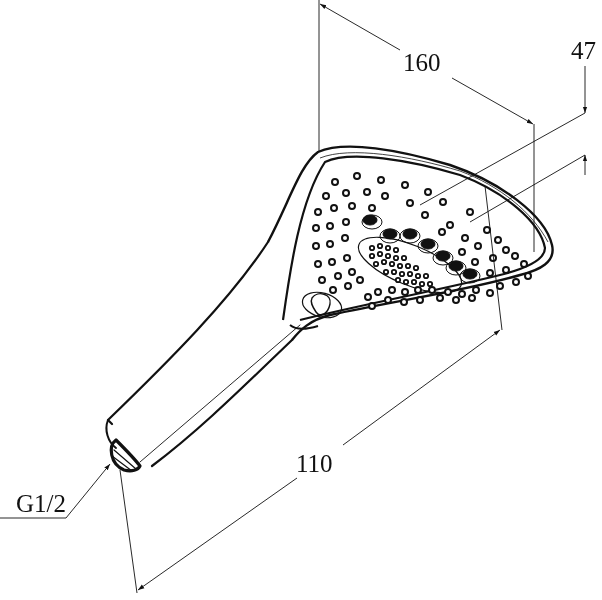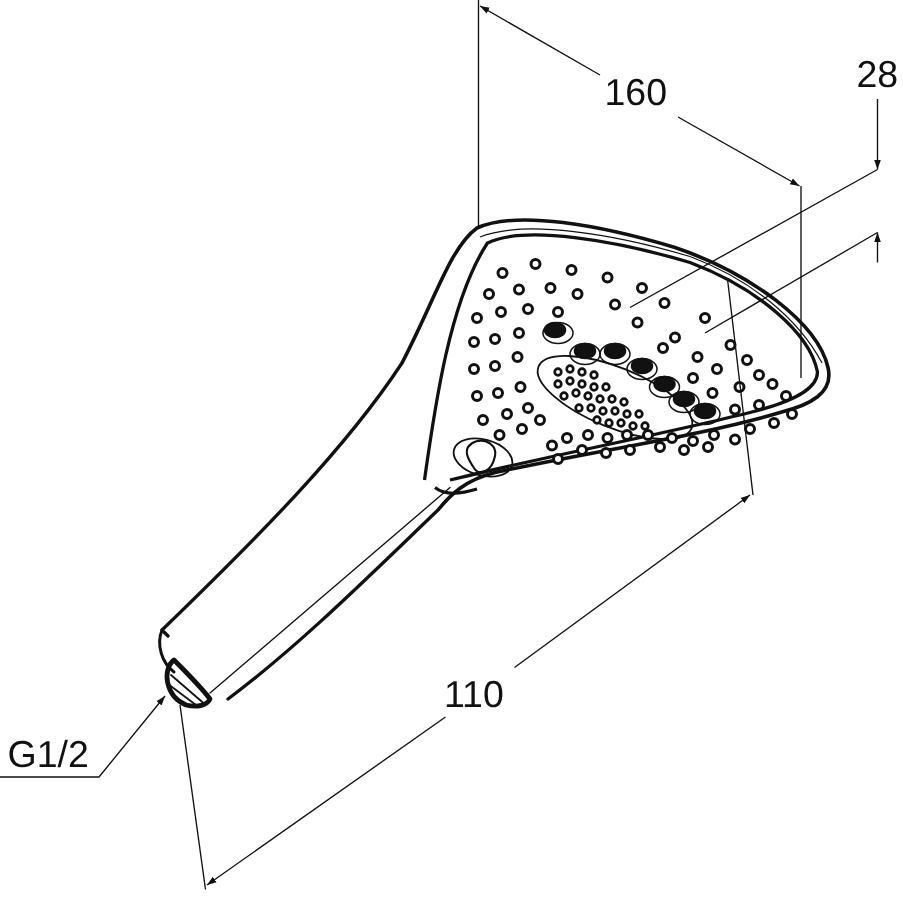--- a/index.html
+++ b/index.html
@@ -1,29 +1,29 @@
 <!DOCTYPE html>
 <html><head>
 <meta charset="utf-8">
 <style>
   html, body { margin: 0; padding: 0; background: #ffffff; }
   body { width: 602px; height: 600px; overflow: hidden; position: relative; }
   #drawing { position: absolute; left: 0; top: 0; width: 602px; height: 600px; }
   .dim-label {
     position: absolute;
-    font-family: Liberation Sans, sans-serif;
+    font-family: Liberation Serif, serif;
     font-size: 25px;
     color: #111111;
     line-height: 1;
     white-space: nowrap;
   }
   #lbl-160 { left: 403px; top: 50px; }
   #lbl-25  { left: 571px; top: 38px; }
   #lbl-270 { left: 296px; top: 451px; }
-  #lbl-g12 { left: 5px;  top: 491px; }
+  #lbl-g12 { left: 16px;  top: 491px; }
 </style>
 </head>
 <body>
 
 <svg id="drawing" viewBox="0 0 602 600" xmlns="http://www.w3.org/2000/svg">
   <defs>
     <marker id="arr" viewBox="0 0 10 10" refX="10" refY="5" markerWidth="7" markerHeight="7" orient="auto-start-reverse">
       <path d="M0,1.5 L10,5 L0,8.5 z" fill="#111"></path>
     </marker>
   </defs>
@@ -193,15 +193,15 @@
     <line x1="485" y1="186" x2="502" y2="330"></line>
     <line x1="120" y1="470" x2="137" y2="593"></line>
     <line x1="343" y1="445" x2="500" y2="330" marker-end="url(#arr)"></line>
     <line x1="297" y1="478" x2="138" y2="590" marker-end="url(#arr)"></line>
 
     <polyline points="0,518 66,518 110,464" marker-end="url(#arr)"></polyline>
   </g>
 </svg>
 
 <div id="lbl-160" class="dim-label">160</div>
-<div id="lbl-25" class="dim-label">28</div>
+<div id="lbl-25" class="dim-label">47</div>
 <div id="lbl-270" class="dim-label">110</div>
 <div id="lbl-g12" class="dim-label">G1/2</div>
 
 </body></html>

